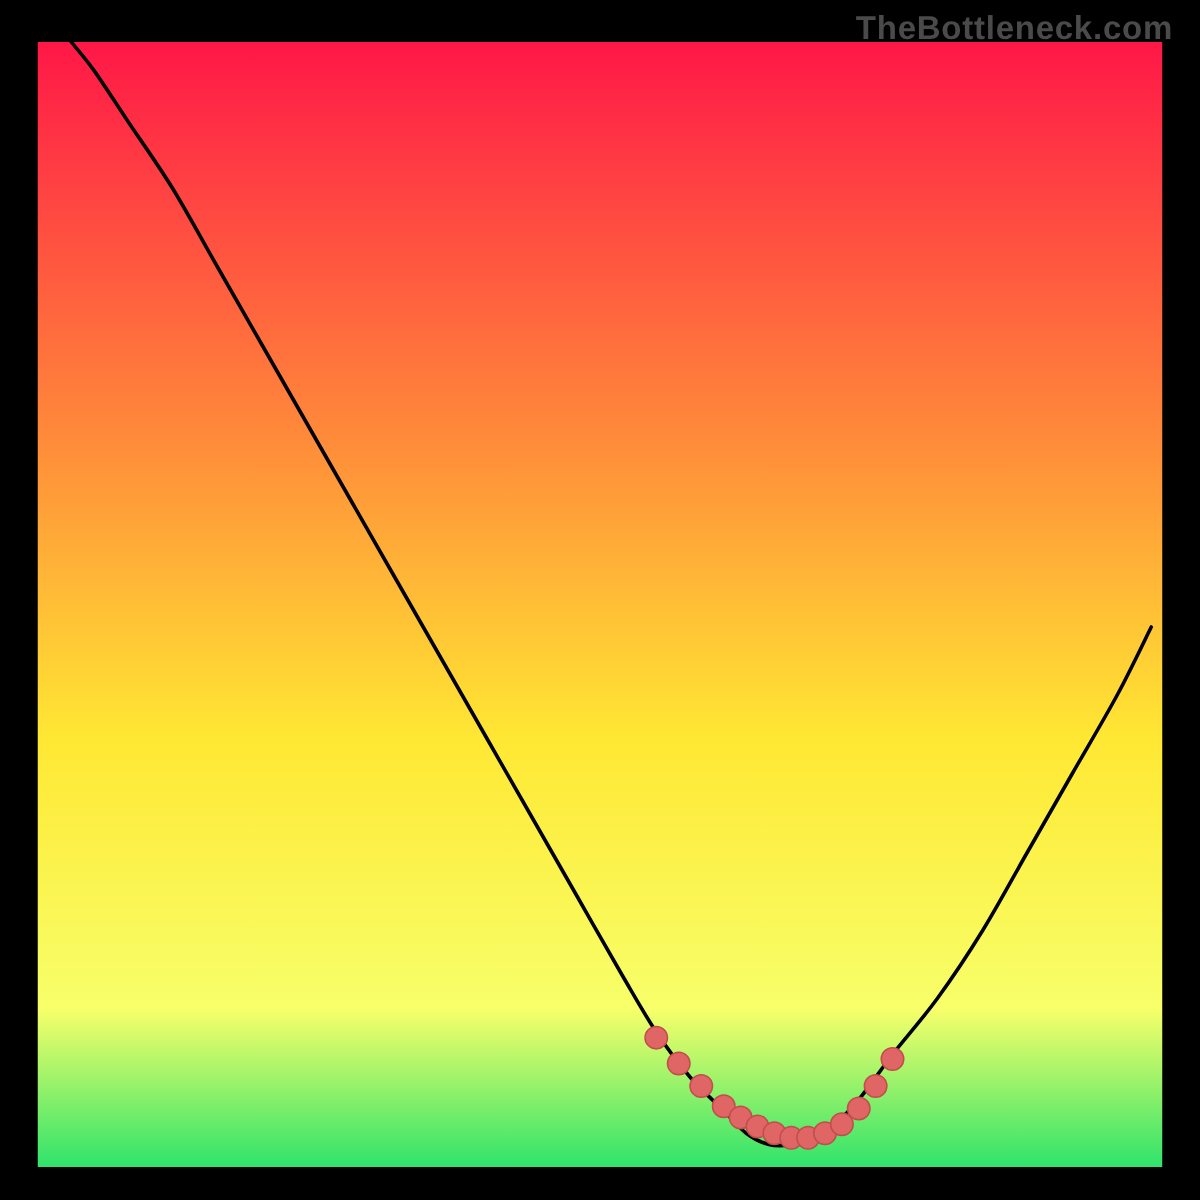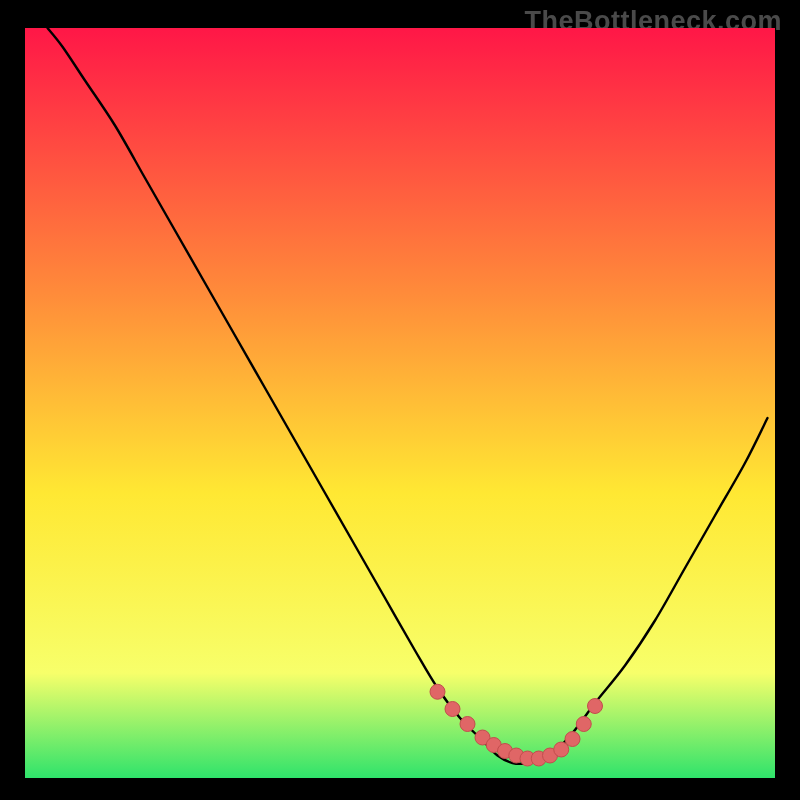--- a/index.html
+++ b/index.html
@@ -15,21 +15,21 @@
     position: relative;
     width: 800px;
     height: 800px;
     background: #000;
   }
   .watermark {
     position: absolute;
     top: 6px;
     right: 18px;
     color: #4a4a4a;
-    font-size: 27px;
+    font-size: 22px;
     font-weight: 600;
     letter-spacing: 0.5px;
     user-select: none;
     text-align: right;
   }
   .plot-wrap {
     position: absolute;
     left: 25px;
     top: 28px;
     width: 750px;

